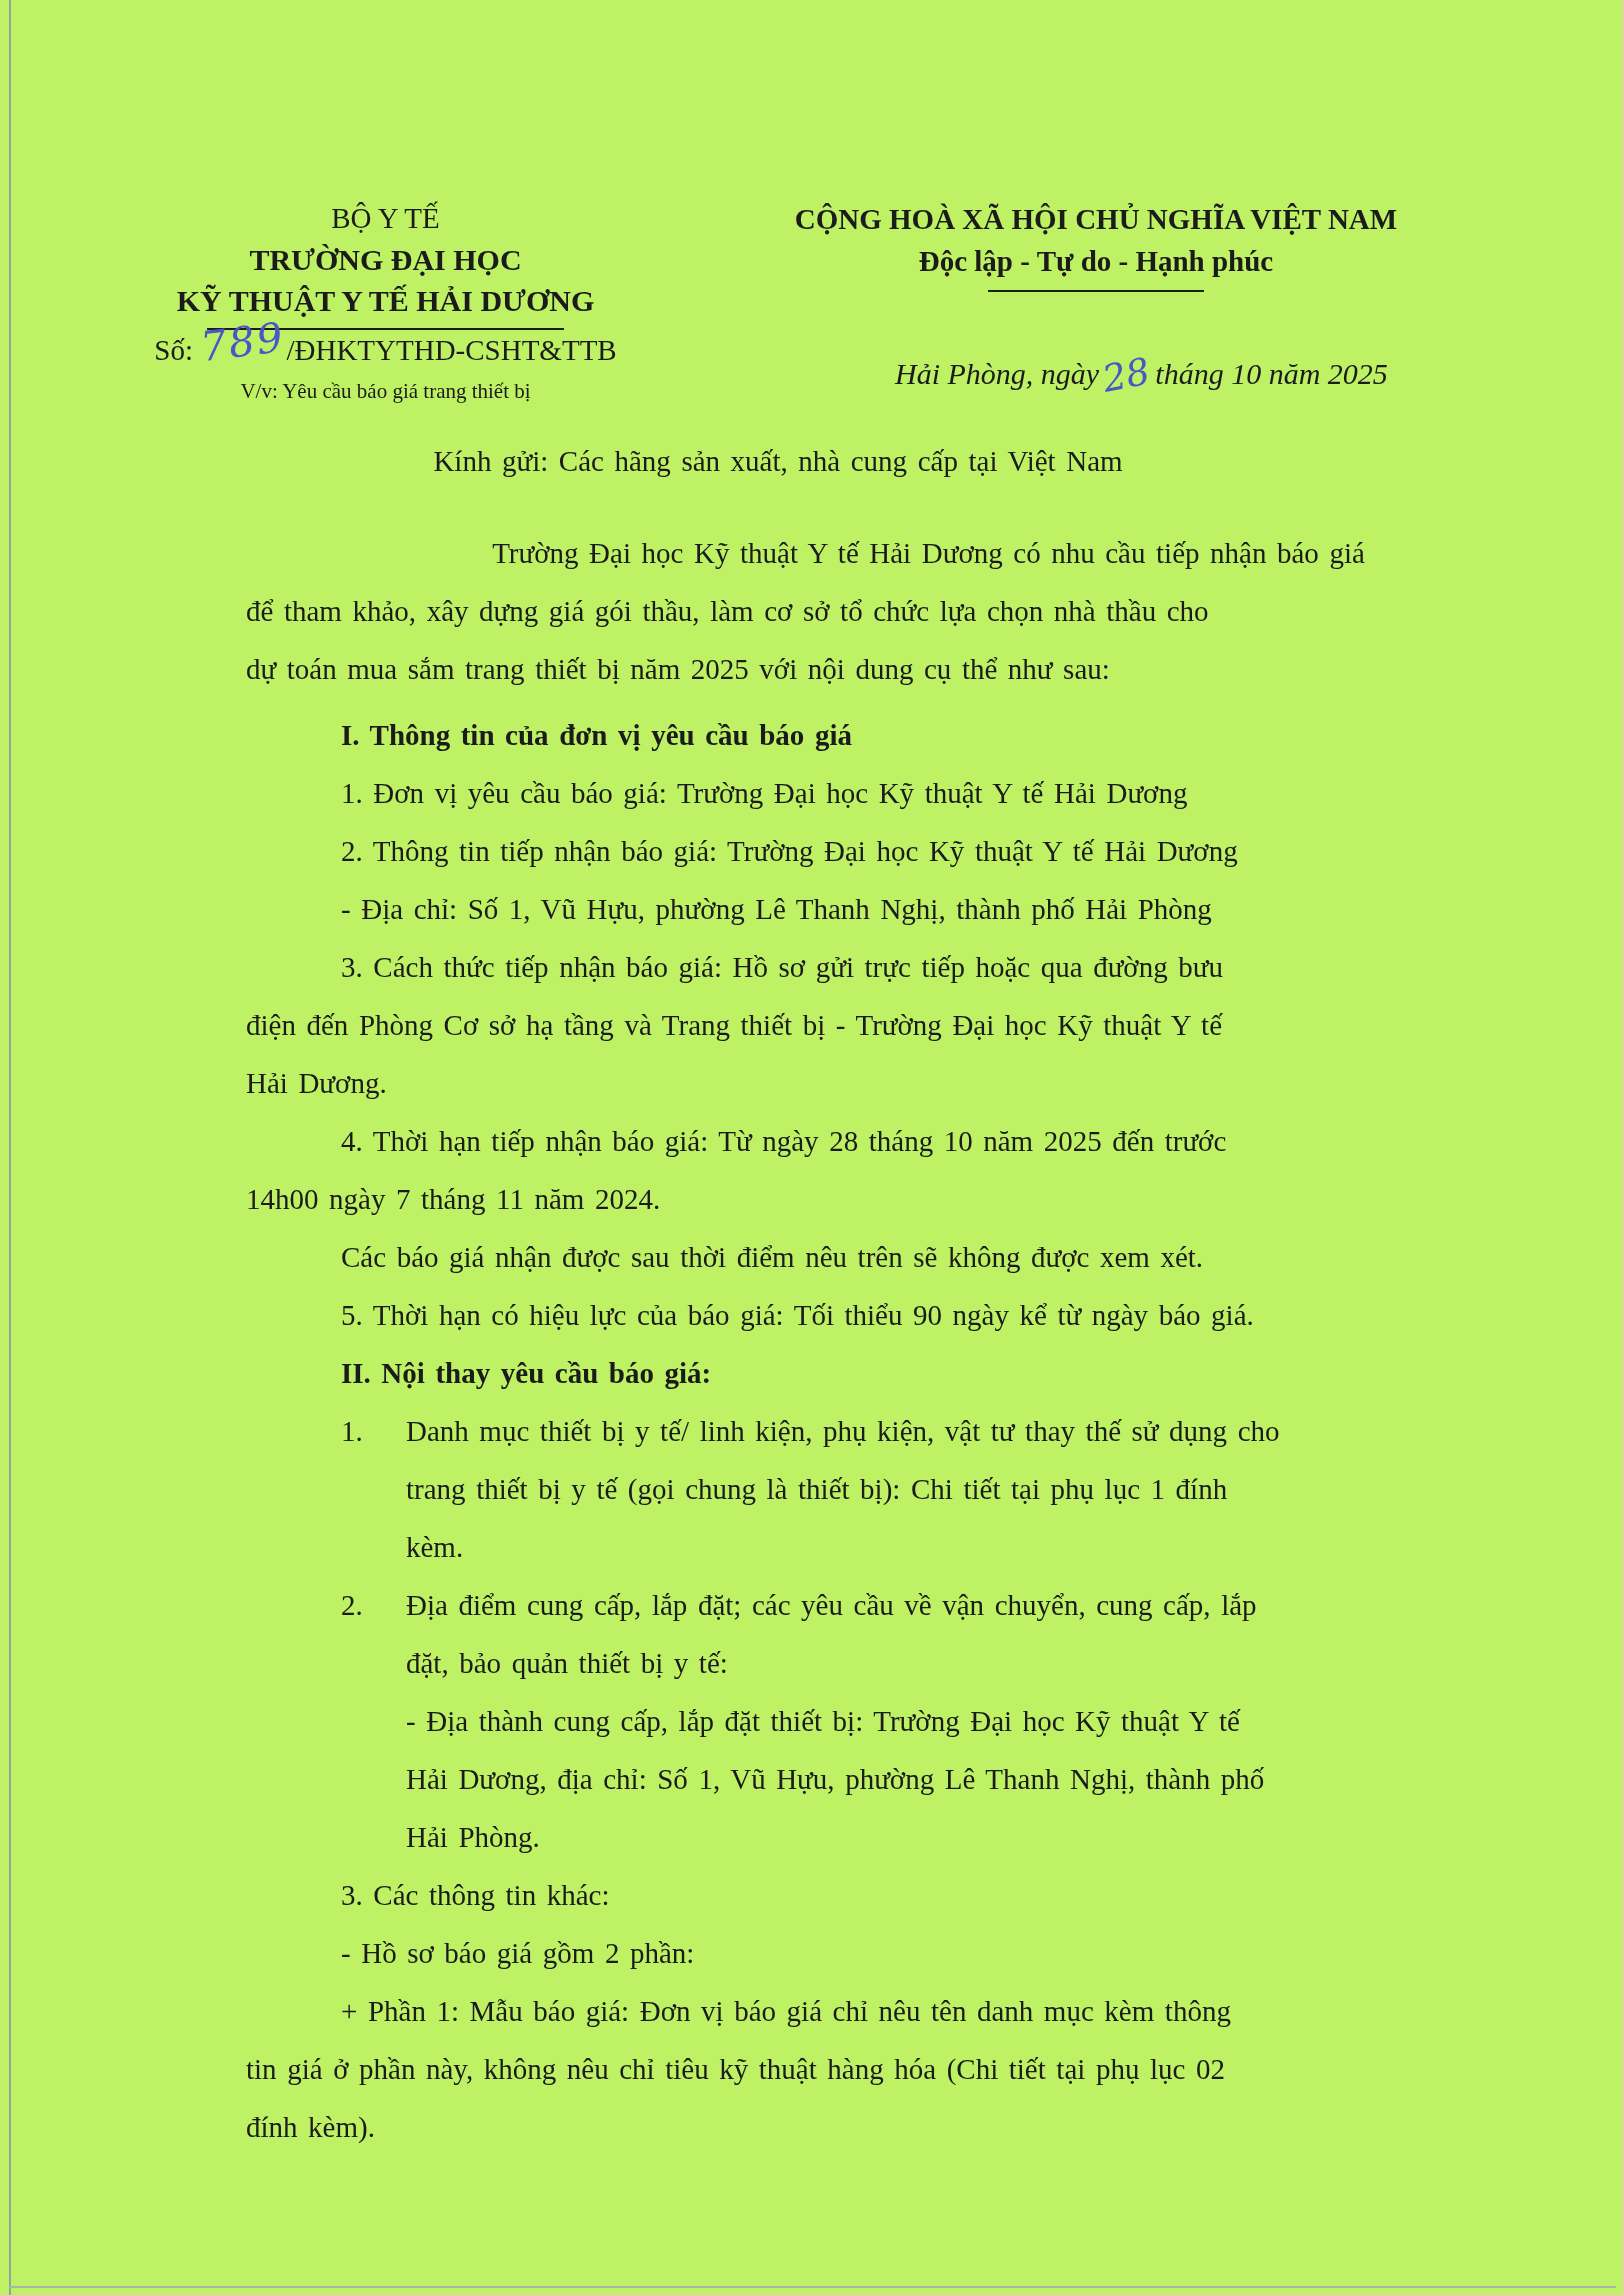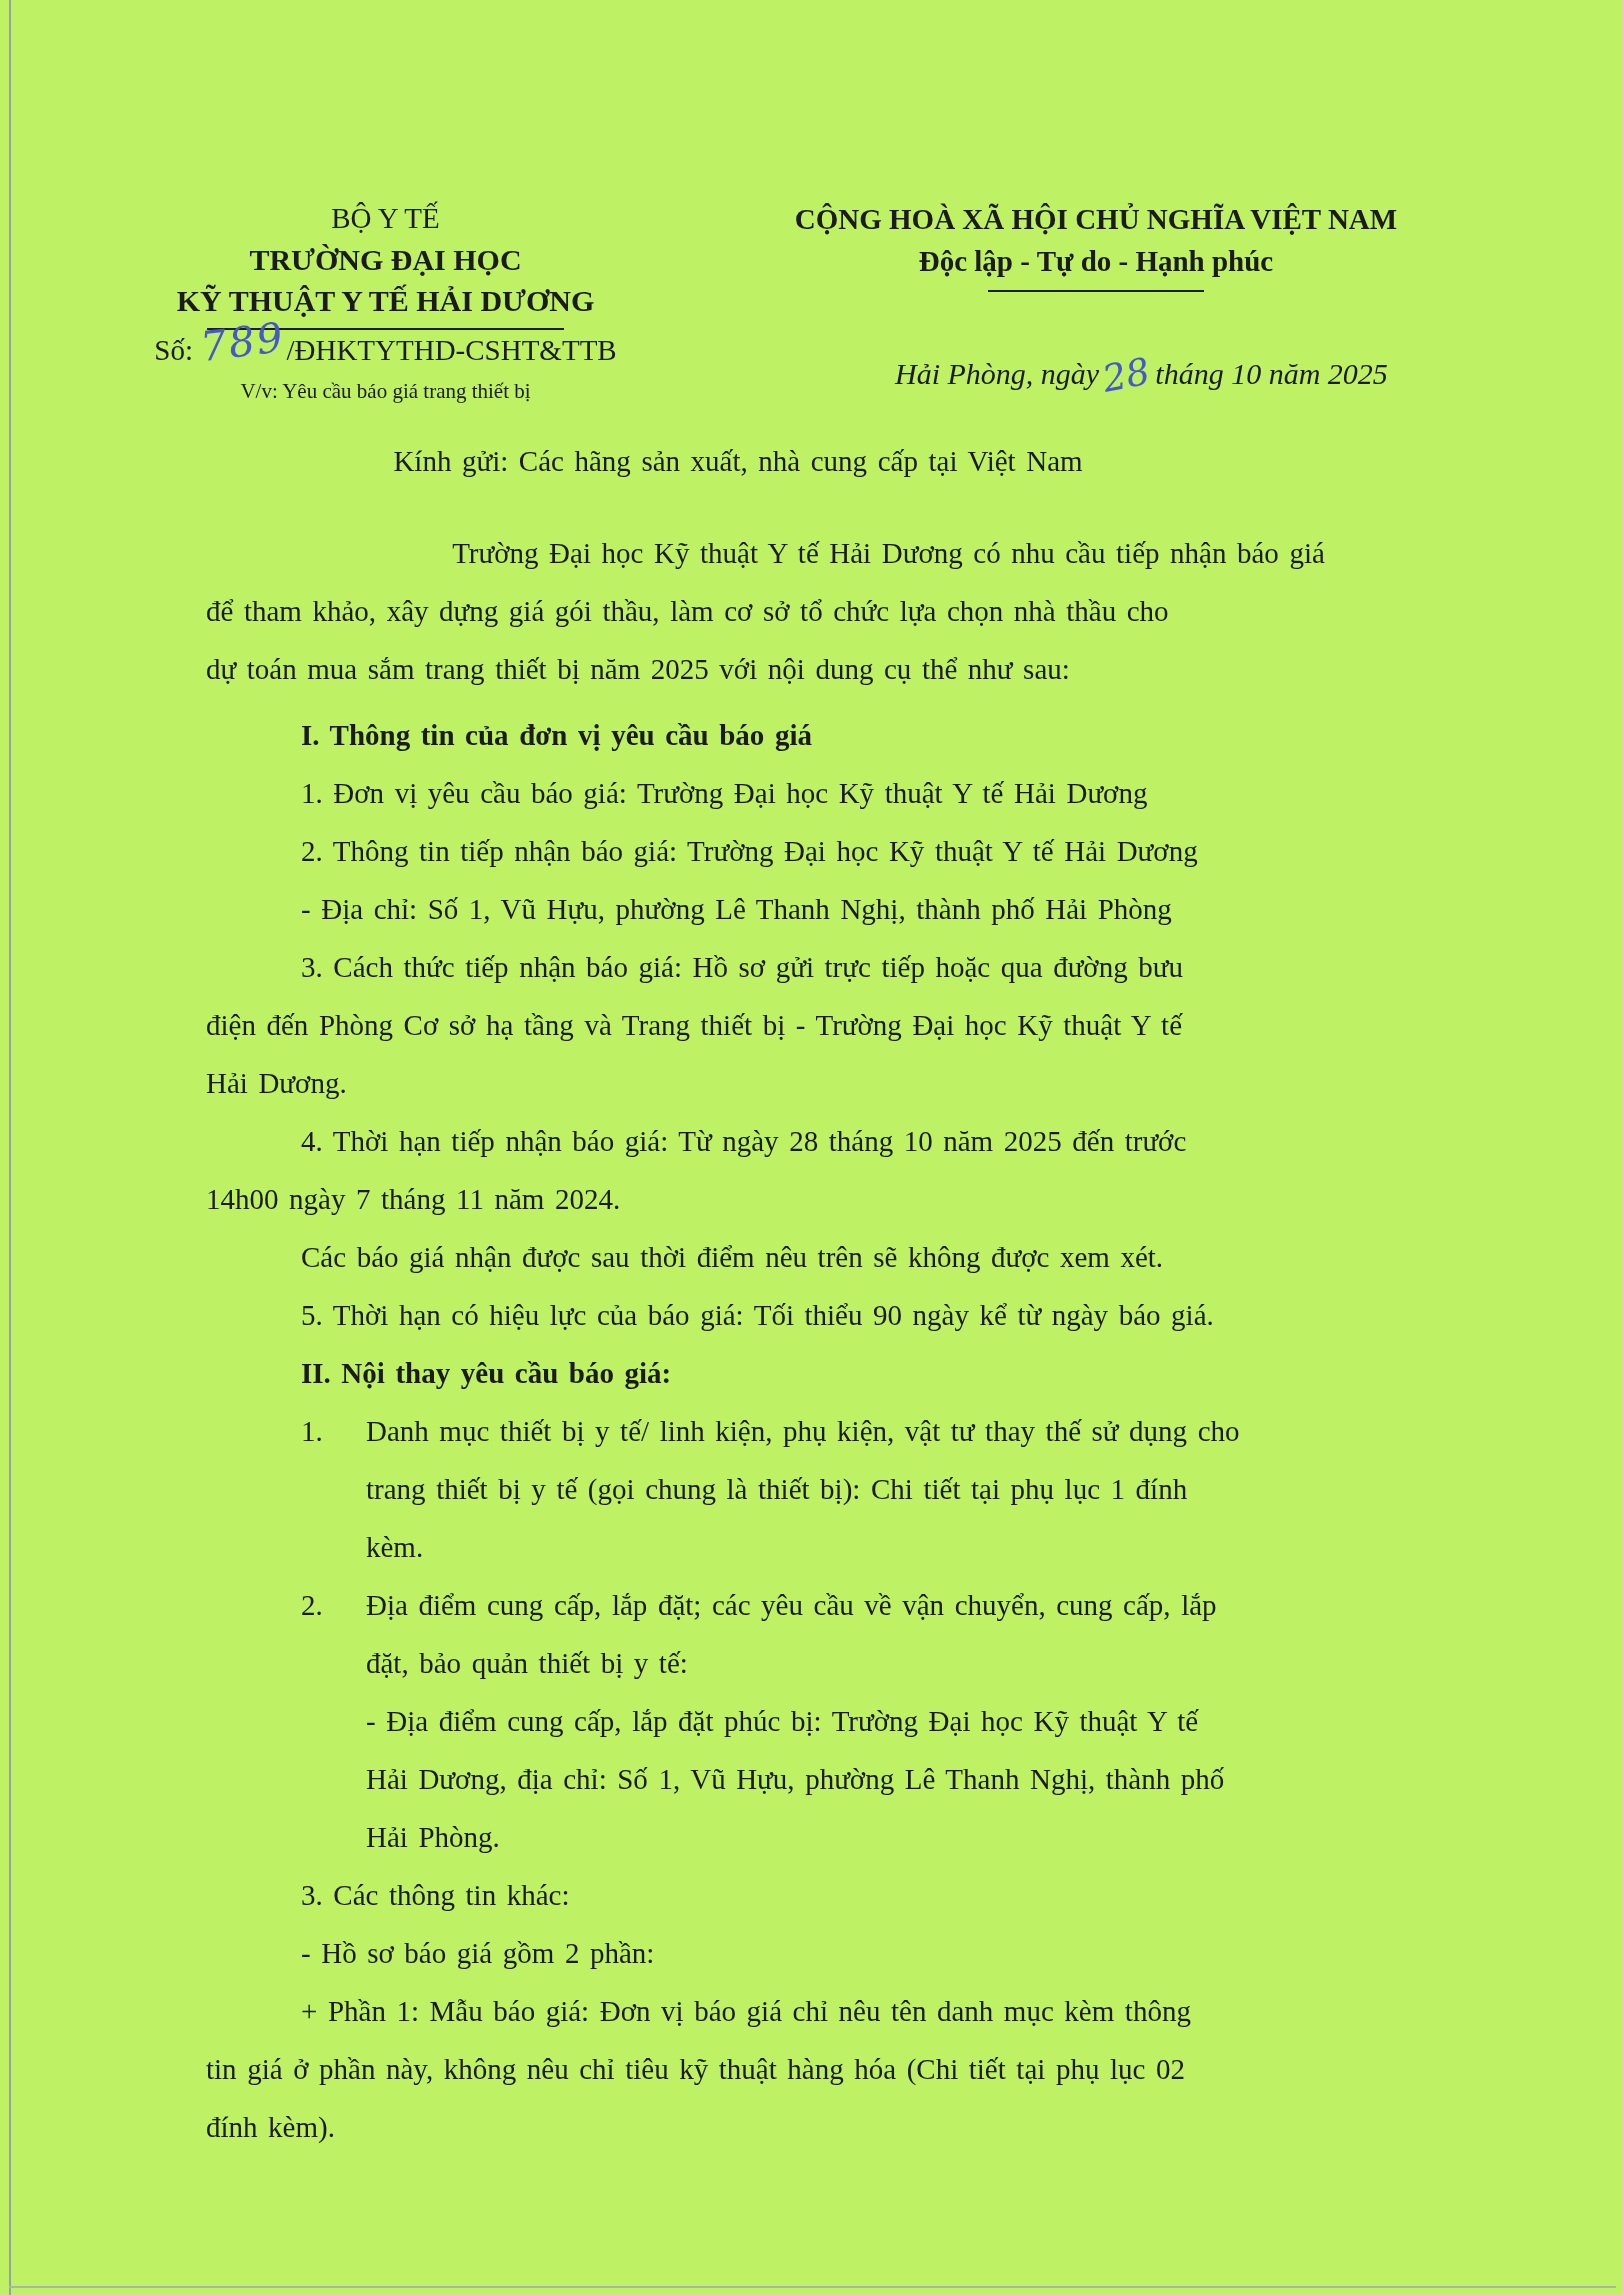--- a/index.html
+++ b/index.html
@@ -26,21 +26,21 @@
   .rule-motto { width:216px; height:2.6px; background:#1d1d1d; margin:7.9px auto 0; }
 
   .date-line { position:absolute; left:895px; top:357px; font-size:30px; font-style:italic; white-space:nowrap; }
 
   
   .hw { font-style:italic; display:inline-block; font-family:"DejaVu Serif", serif; }
   .hw-789 { font-size:41px; transform:rotate(-7deg) translateY(-3.9px); margin:0 1.3px 0 7.9px; letter-spacing:2px; line-height:0; }
   .hw-28  { font-size:37px; transform:rotate(-11deg) translateY(3.9px); margin:0 6.5px 0 2.6px; line-height:0; }
 
   
-  .bodytext { position:absolute; left:0; top:432px; width:1476px; }
+  .bodytext { position:absolute; left:0; top:432px; width:1476px;padding-left:40px; }
   .bl { height:58px; line-height:58px; font-size:29px; white-space:nowrap; word-spacing:3.3px; }
   .bl.greeting { text-align:center; }
   .bl.margin   { padding-left:206px; }
   .bl.indent   { padding-left:301px; }
   .bl.hang     { padding-left:366px; }
   .bl.listnum  { padding-left:301px; }
   .bl.listnum .num { display:inline-block; width:65px; }
   .bl.heading  { font-weight:bold; }
 </style>
 </head>
@@ -83,21 +83,21 @@
       <div class="bl indent">4. Thời hạn tiếp nhận báo giá: Từ ngày 28 tháng 10 năm 2025 đến trước</div>
       <div class="bl margin">14h00 ngày 7 tháng 11 năm 2024.</div>
       <div class="bl indent">Các báo giá nhận được sau thời điểm nêu trên sẽ không được xem xét.</div>
       <div class="bl indent">5. Thời hạn có hiệu lực của báo giá: Tối thiểu 90 ngày kể từ ngày báo giá.</div>
       <div class="bl indent heading">II. Nội thay yêu cầu báo giá:</div>
       <div class="bl listnum"><span class="num">1.</span><span>Danh mục thiết bị y tế/ linh kiện, phụ kiện, vật tư thay thế sử dụng cho</span></div>
       <div class="bl hang">trang thiết bị y tế (gọi chung là thiết bị): Chi tiết tại phụ lục 1 đính</div>
       <div class="bl hang">kèm.</div>
       <div class="bl listnum"><span class="num">2.</span><span>Địa điểm cung cấp, lắp đặt; các yêu cầu về vận chuyển, cung cấp, lắp</span></div>
       <div class="bl hang">đặt, bảo quản thiết bị y tế:</div>
-      <div class="bl hang">- Địa điểm cung cấp, lắp đặt phúc bị: Trường Đại học Kỹ thuật Y tế</div>
+      <div class="bl hang">- Địa thành cung cấp, lắp đặt thiết bị: Trường Đại học Kỹ thuật Y tế</div>
       <div class="bl hang">Hải Dương, địa chỉ: Số 1, Vũ Hựu, phường Lê Thanh Nghị, thành phố</div>
       <div class="bl hang">Hải Phòng.</div>
       <div class="bl indent">3. Các thông tin khác:</div>
       <div class="bl indent">- Hồ sơ báo giá gồm 2 phần:</div>
       <div class="bl indent">+ Phần 1: Mẫu báo giá: Đơn vị báo giá chỉ nêu tên danh mục kèm thông</div>
       <div class="bl margin">tin giá ở phần này, không nêu chỉ tiêu kỹ thuật hàng hóa (Chi tiết tại phụ lục 02</div>
       <div class="bl margin">đính kèm).</div>
     </div>
 
 </div>

